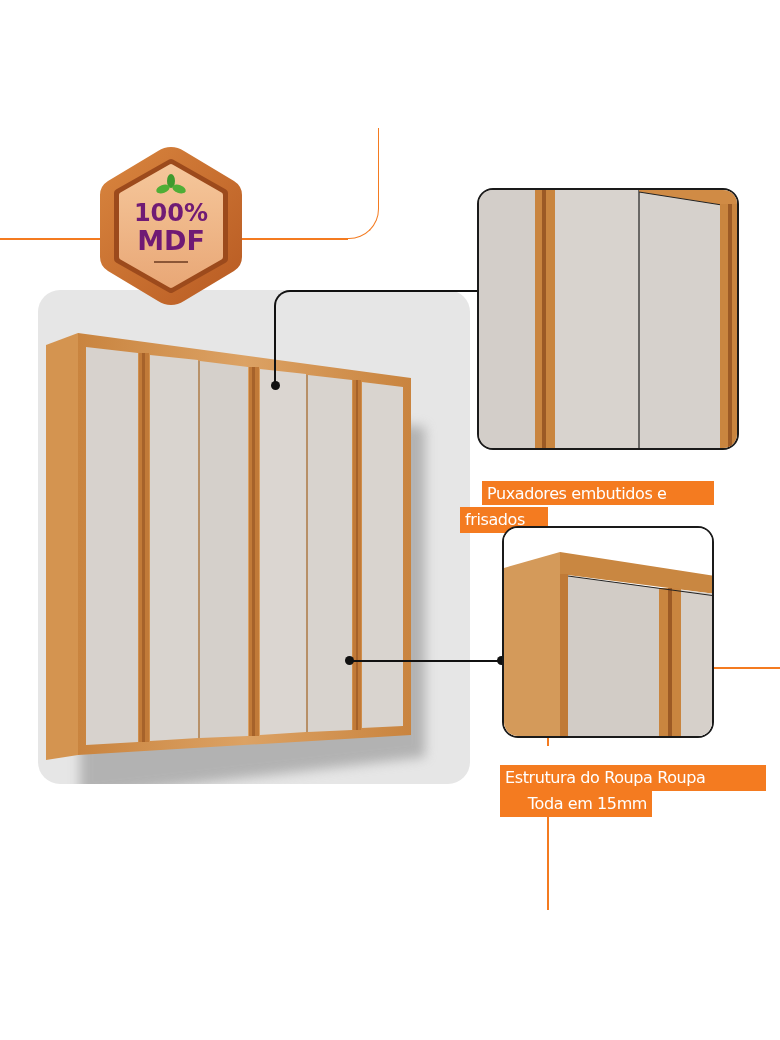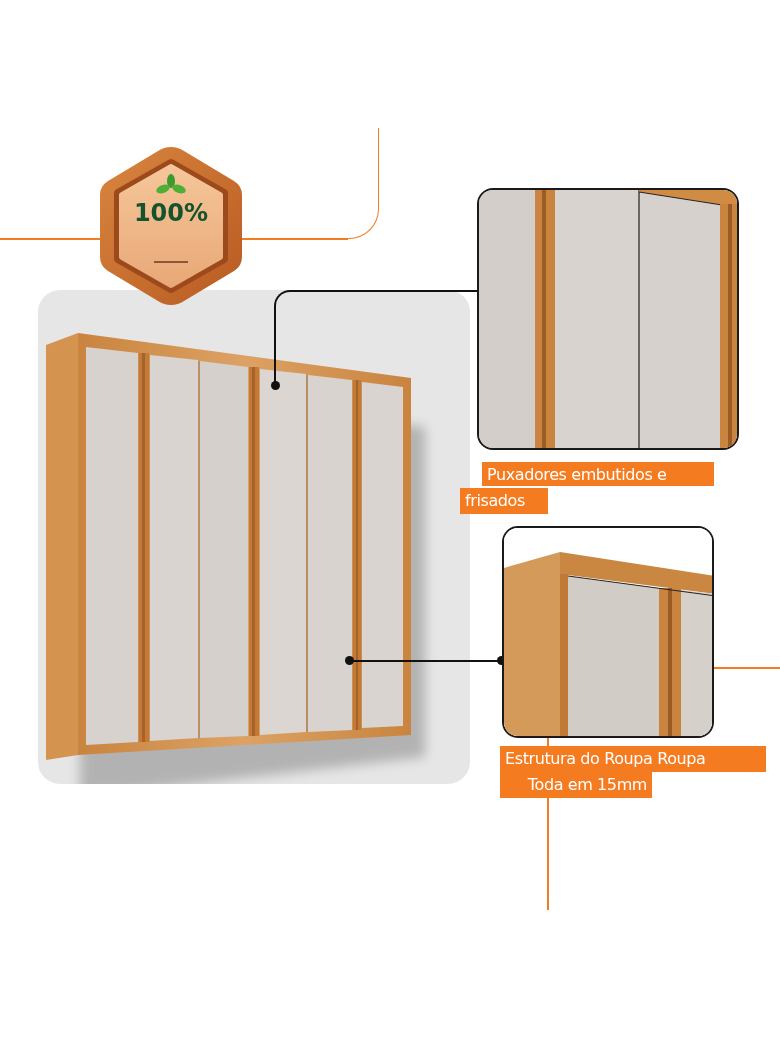--- a/index.html
+++ b/index.html
@@ -3,25 +3,25 @@
 <meta charset="utf-8">
 <style>
   html,body{margin:0;padding:0;}
   body{width:780px;height:1040px;background:#ffffff;position:relative;overflow:hidden;font-family:"Liberation Sans",sans-serif;}
   .abs{position:absolute;}
   
   .oline{position:absolute;background:#f47b20;}
   .ocurve{position:absolute;border:1.5px solid #f47b20;}
   
   .badge{position:absolute;left:98px;top:145px;width:146px;height:162px;}
-  .badge-text{position:absolute;left:0;width:146px;text-align:center;color:#14532d;font-family:"DejaVu Sans",sans-serif;font-weight:bold;}
+  .badge-text{position:absolute;left:0;width:146px;text-align:center;color:#701a75;font-family:"DejaVu Sans",sans-serif;font-weight:bold;}
   
   .panel{position:absolute;left:38px;top:290px;width:432px;height:494px;background:#e6e6e6;border-radius:22px;}
   .detail-box{position:absolute;border:2.5px solid #1a1a1a;border-radius:16px;overflow:hidden;box-sizing:border-box;}
-  .label{position:absolute;background:#f47b20;color:#ffffff;font-family:"DejaVu Sans",sans-serif;font-size:16px;line-height:22px;padding:2px 5px;letter-spacing:-0.4px;}
+  .label{position:absolute;background:#f47b20;color:#ffffff;font-family:"DejaVu Sans",sans-serif;font-size:16px;line-height:22px;padding:2px 5px;letter-spacing:-0.4px;margin-top:19px;}
   .connector{position:absolute;border-color:#111;border-style:solid;}
   .dot{position:absolute;width:9px;height:9px;background:#111;border-radius:50%;}
 </style>
 </head>
 <body>
 
 <div class="oline" style="left:0;top:238px;width:110px;height:1.5px;"></div>
 <div class="oline" style="left:238px;top:238px;width:110px;height:1.5px;"></div>
 <div class="ocurve" style="left:318px;top:128px;width:60px;height:110px;border-left:none;border-top:none;border-bottom-right-radius:30px;"></div>
 <div class="oline" style="left:713px;top:667px;width:67px;height:1.5px;"></div>
@@ -82,20 +82,21 @@
     <path d="M73,18 L126,48 L126,114 L73,144 L20,114 L20,48 Z" fill="#9c4a1c" stroke="#9c4a1c" stroke-width="8" stroke-linejoin="round"></path>
     <path d="M73,22 L122,50 L122,112 L73,140 L24,112 L24,50 Z" fill="url(#bi)" stroke="url(#bi)" stroke-width="6" stroke-linejoin="round"></path>
     <g>
       <ellipse cx="73" cy="36" rx="4" ry="7" fill="#3f9a2e"></ellipse>
       <ellipse cx="65" cy="44" rx="7" ry="4" fill="#4fae36" transform="rotate(-20 65 44)"></ellipse>
       <ellipse cx="81" cy="44" rx="7" ry="4" fill="#4fae36" transform="rotate(20 81 44)"></ellipse>
     </g>
     <line x1="56" y1="117" x2="90" y2="117" stroke="#6b3a20" stroke-width="1.5"></line>
   </svg>
   <div class="badge-text" style="top:54px;font-size:24px;">100%</div>
+  <div class="badge-text" style="top:80px;font-size:27px;">MDF</div>
 </div>
 
 <div class="connector" style="left:274px;top:290px;width:266px;height:95px;border-width:2px 0 0 2px;border-top-left-radius:16px;"></div>
 <div class="dot" style="left:271px;top:381px;"></div>
 <div class="connector" style="left:480px;top:290px;width:62px;height:0;border-width:2px 0 0 0;"></div>
 <div class="dot" style="left:537px;top:286px;"></div>
 
 <div class="detail-box" style="left:477px;top:188px;width:262px;height:262px;background:#d6d1cc;">
   <svg width="262" height="262" viewBox="0 0 262 262">
     <rect x="0" y="0" width="262" height="262" fill="#d3cec9"></rect>

